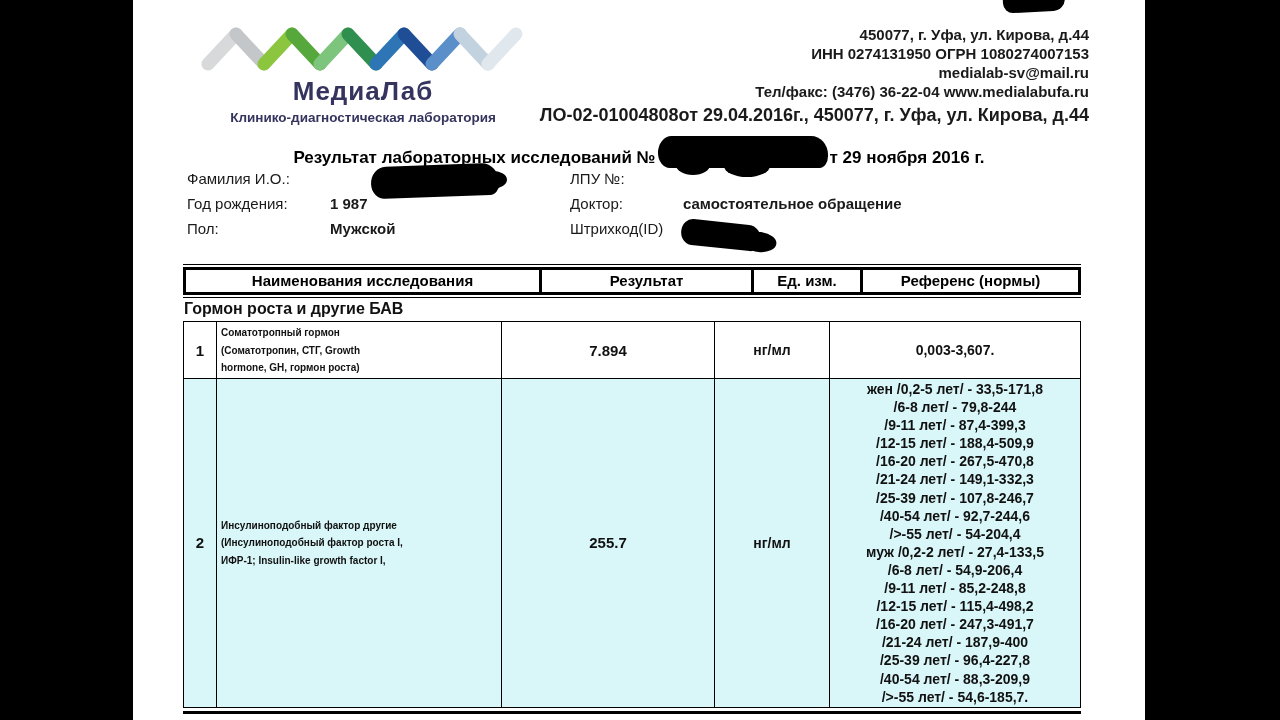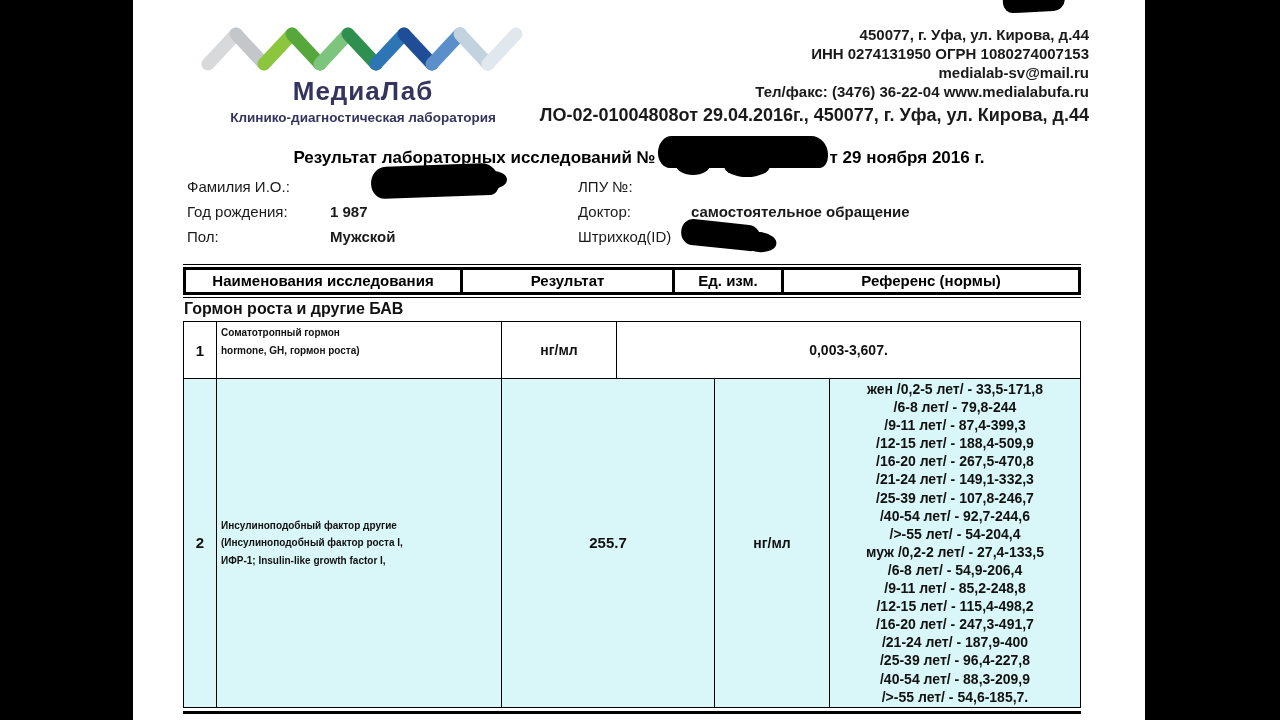--- a/index.html
+++ b/index.html
@@ -37,37 +37,37 @@
   .contact { position:absolute; right:56px; top:25px; width:560px; text-align:right;
              font-size:15px; font-weight:bold; color:#1a1a1a; line-height:19px; }
   .license { margin-top:5px; font-size:18px; font-weight:bold; }
 
   
   .title-row { position:absolute; left:0; top:131px; width:100%; text-align:center;
                font-size:17px; font-weight:bold; color:#000000; }
 
   
   .patient { position:absolute; left:54px; top:170px; width:900px; font-size:15px; color:#1a1a1a; }
-  .p-row { display:flex; height:25px; align-items:flex-end;gap:8px; }
+  .p-row { display:flex; height:25px; align-items:flex-start; }
   .p-left { display:flex; width:383px; }
   .p-right { display:flex; }
   .p-label { display:inline-block; }
   .p-left .p-label { width:143px; }
   .p-right .p-label { width:113px; }
   .p-value { font-weight:bold; }
 
   
   .lab-table { position:absolute; left:50px; top:264px; width:898px; }
   .rule-thin { height:1px; background:#000; }
   .thead { display:flex; border-top:3px solid #000; border-bottom:3px solid #000;
            border-left:3px solid #000; border-right:3px solid #000; margin-top:2px;
            font-size:15px; font-weight:bold; }
   .thead .cell { padding:2px 0 3px; text-align:center; border-right:3px solid #000; }
   .thead .cell:last-child { border-right:none; }
-  .th-name { width:277px; } .th-res { width:212px; } .th-unit { width:109px; } .th-ref { flex:1; }
+  .th-name { width:356px; } .th-res { width:212px; } .th-unit { width:109px; } .th-ref { flex:1; }
   .thead + .rule-thin { margin-top:2px; }
   .section-row { font-size:16px; font-weight:bold; padding:2px 1px 3px; color:#111; }
   .tbody { border:1px solid #000; }
   .trow { display:flex; border-bottom:1px solid #000; font-weight:bold; color:#111; }
   .trow:last-child { border-bottom:none; }
   .trow.highlight { background:var(--highlight,#d9f6f8); }
   .trow .cell { border-right:1px solid #000; display:flex; flex-direction:column; justify-content:center; }
   .trow .cell:last-child { border-right:none; }
   .c-num { width:33px; align-items:center; font-size:15px; }
   .c-name { width:285px; padding:2px 4px; font-size:10px; line-height:17.5px; }
@@ -160,22 +160,24 @@
     </div>
     <div class="rule-thin"></div>
     <div class="section-row">Гормон роста и другие БАВ</div>
 
     <div class="tbody">
 
       <div class="trow row1">
         <div class="cell c-num">1</div>
         <div class="cell c-name top">
           <div>Соматотропный гормон</div>
+          <div>(Соматотропин, СТГ, Growth</div>
           <div>hormone, GH, гормон роста)</div>
         </div>
+        <div class="cell c-res">7.894</div>
         <div class="cell c-unit">нг/мл</div>
         <div class="cell c-ref">
           <div>0,003-3,607.</div>
         </div>
       </div>
 
       <div class="trow highlight">
         <div class="cell c-num">2</div>
         <div class="cell c-name">
           <div>Инсулиноподобный фактор другие</div>

